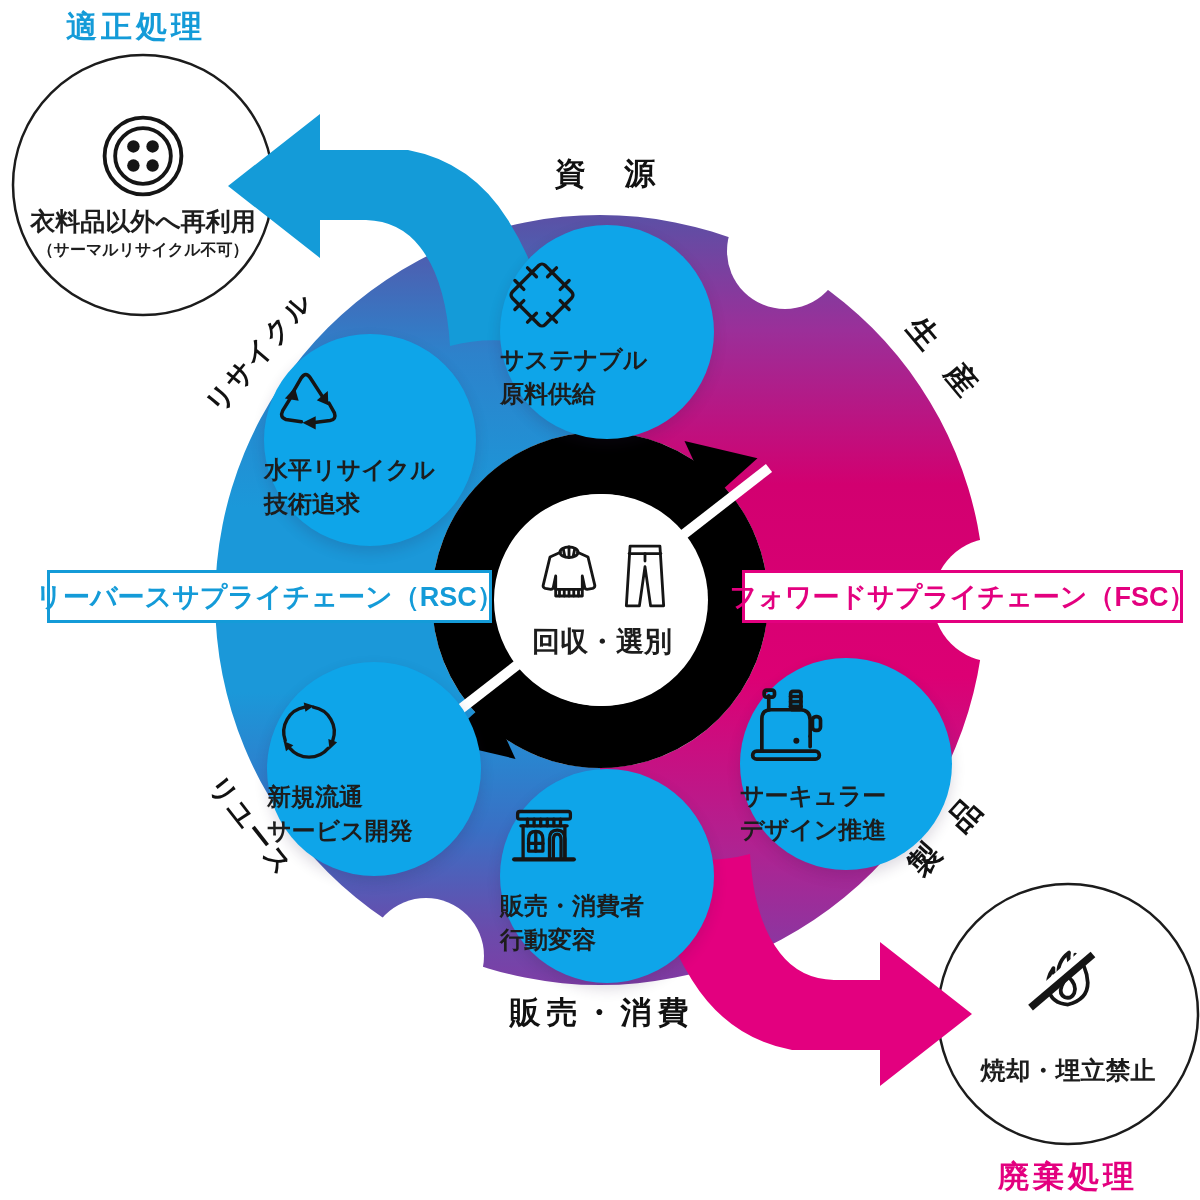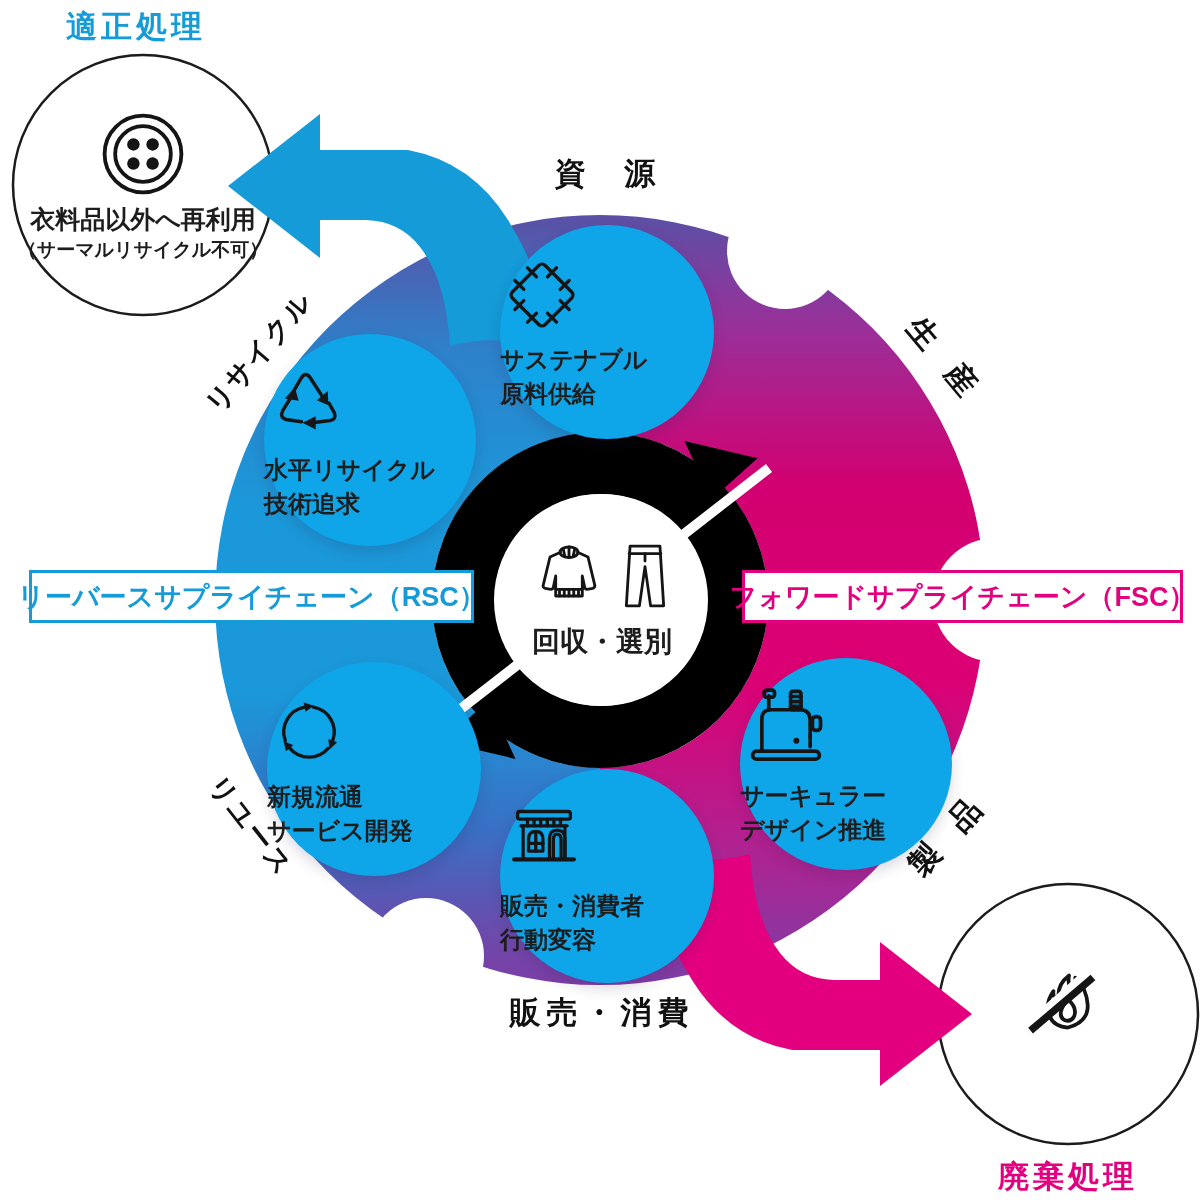--- a/index.html
+++ b/index.html
@@ -4,21 +4,21 @@
 <style>
   html,body{margin:0;padding:0;background:#ffffff;}
   .canvas{position:relative;width:1200px;height:1200px;overflow:hidden;
           font-family:"Liberation Sans","DejaVu Sans",sans-serif;background:#fff;}
   .bg{position:absolute;left:0;top:0;z-index:0;}
   .node{position:absolute;background:#0ea5e9;border-radius:50%;z-index:2;
         display:flex;flex-direction:column;align-items:flex-start;justify-content:center;
         box-shadow:0 6px 14px rgba(45,25,70,.16);}
   .node .icon{flex:0 0 auto;margin-bottom:6px;}
   .cap{font-size:24px;font-weight:600;color:#1d1d1d;line-height:1.42;text-align:center;white-space:nowrap;}
-  .cap.small{font-size:19px;}
+  .cap.small{font-size:16px;}
   .center-node{position:absolute;left:496px;top:494px;width:212px;height:212px;border-radius:50%;
         background:#fff;z-index:2;display:flex;flex-direction:column;align-items:center;justify-content:center;box-shadow:none;}
   .icon-row{display:flex;flex-direction:row;align-items:flex-end;gap:10px;margin-bottom:8px;}
   .ext{position:absolute;z-index:2;display:flex;flex-direction:column;align-items:center;justify-content:center;}
   .ring-label{position:absolute;z-index:1;color:#111;font-weight:800;text-align:center;}
   .corner-title{position:absolute;z-index:2;font-weight:800;text-align:center;letter-spacing:4px;white-space:nowrap;}
   .banner{position:absolute;z-index:3;background:#fff;display:flex;align-items:center;justify-content:center;
           box-sizing:border-box;font-weight:800;font-size:27px;white-space:nowrap;}
   svg.icon{display:block;}
 </style>
@@ -73,21 +73,21 @@
   <div class="corner-title" style="left:26px;top:6px;width:220px;font-size:31px;color:#149bd8;">適正処理</div>
   <div class="corner-title" style="left:958px;top:1156px;width:220px;font-size:31px;color:#e3007f;">廃棄処理</div>
 
   <div class="ring-label" style="left:495px;top:153px;width:220px;font-size:31px;word-spacing:30px;">資 源</div>
   <div class="ring-label" style="left:861px;top:335px;width:160px;height:44px;font-size:31px;word-spacing:20px;transform:rotate(50deg);">生 産</div>
   <div class="ring-label" style="left:866px;top:816px;width:160px;height:44px;font-size:31px;word-spacing:20px;transform:rotate(-48deg);">製 品</div>
   <div class="ring-label" style="left:417px;top:992px;width:370px;font-size:31px;letter-spacing:6px;">販売・消費</div>
   <div class="ring-label" style="left:154px;top:334px;width:210px;font-size:27px;letter-spacing:2px;transform:rotate(-50deg);">リサイクル</div>
   <div class="ring-label" style="left:146px;top:808px;width:210px;font-size:27px;letter-spacing:2px;transform:rotate(52deg);">リユース</div>
 
-  <div class="banner" style="left:29px;top:570px;width:445px;height:53px;border:3px solid #149bd8;color:#149bd8;">リーバースサプライチェーン（RSC）</div>
+  <div class="banner" style="left:47px;top:570px;width:445px;height:53px;border:3px solid #149bd8;color:#149bd8;">リーバースサプライチェーン（RSC）</div>
   <div class="banner" style="left:742px;top:570px;width:441px;height:53px;border:3px solid #e3007f;color:#e3007f;">フォワードサプライチェーン（FSC）</div>
 
   <div class="node" style="left:500px;top:225px;width:214px;height:214px;">
     <svg class="icon" width="84" height="84" viewBox="0 0 80 80" fill="none" stroke="#151515" stroke-width="3.2" stroke-linecap="round" stroke-linejoin="round">
       <g transform="rotate(45 40 40)">
         <rect x="18" y="18" width="44" height="44" rx="4"></rect>
         <line x1="31.5" y1="12" x2="31.5" y2="24"></line>
           <line x1="48.5" y1="12" x2="48.5" y2="24"></line>
         <line x1="31.5" y1="56" x2="31.5" y2="68"></line>
           <line x1="48.5" y1="56" x2="48.5" y2="68"></line>
@@ -206,15 +206,16 @@
     <div class="cap small">（サーマルリサイクル不可）</div>
   </div>
 
   <div class="ext" style="left:938px;top:884px;width:260px;height:260px;">
     <svg class="icon" width="104" height="104" viewBox="0 0 100 100" fill="none" stroke="#151515" stroke-width="3.6" stroke-linecap="round" stroke-linejoin="round">
       <path d="M50,63 Q34,62 31,48 Q29,38 36,28 Q35,35 41,36 Q39,22 51,13 Q49,23 55,27 Q58,21 57,15 Q68,25 69,42 Q69,58 50,63 Z"></path>
       <path d="M50,36 Q59,44 56,52 Q53,58 47,56 Q41,53 44,45 Q46,40 50,36 Z"></path>
       <line x1="18" y1="58" x2="72" y2="10" stroke="#ffffff" stroke-width="12" stroke-linecap="butt"></line>
       <line x1="14" y1="66" x2="74" y2="15" stroke="#151515" stroke-width="7" stroke-linecap="butt"></line>
     </svg>
+    <div class="cap" style="font-size:25px;margin-top:10px;">焼却・埋立禁止</div>
   </div>
 
 </div>
 
 </body></html>

